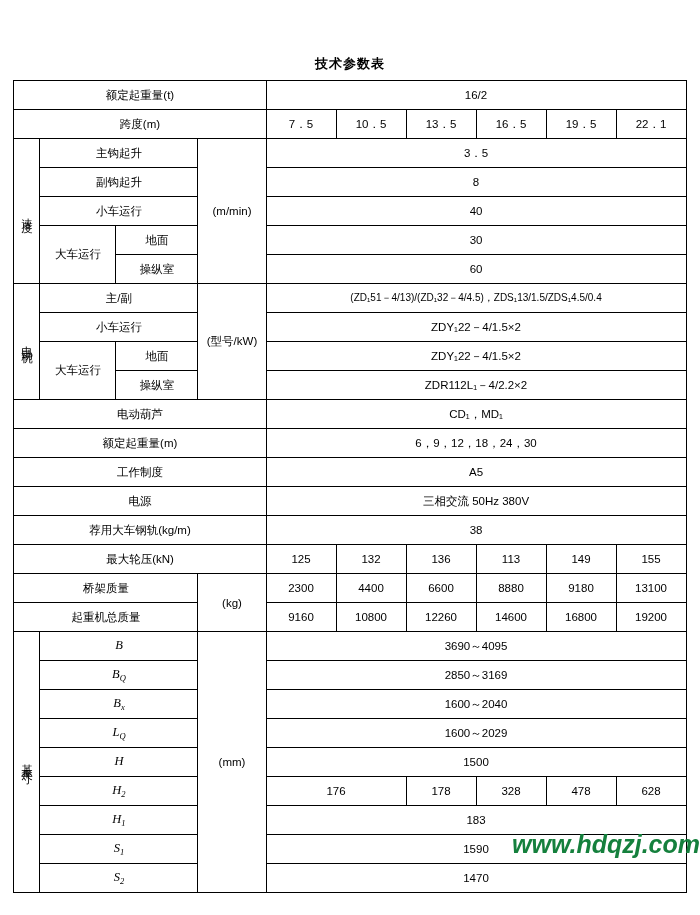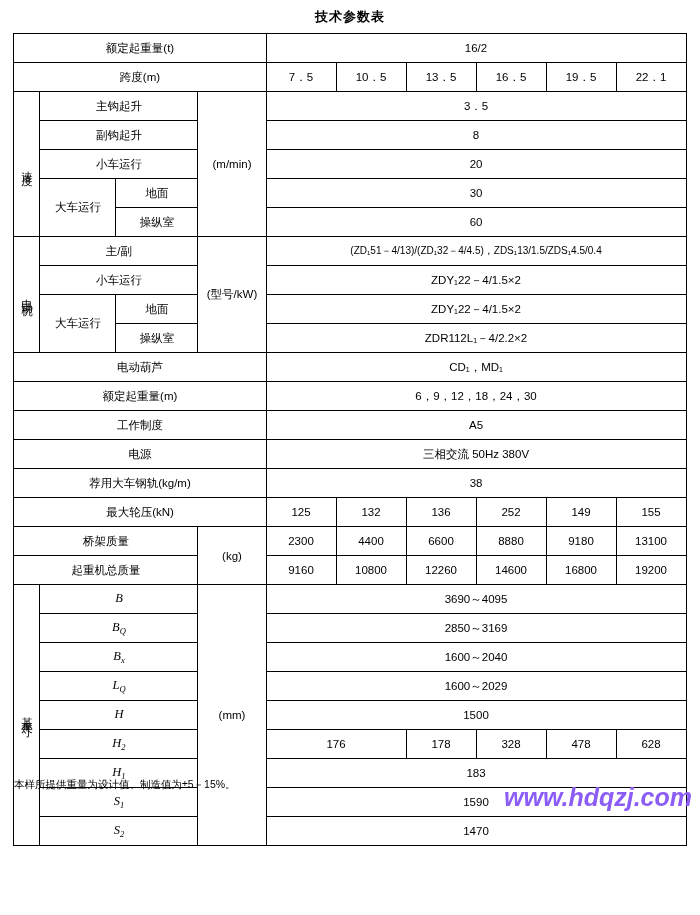--- a/index.html
+++ b/index.html
@@ -4,21 +4,21 @@
 <style>
   html,body{margin:0;padding:0;}
   body{
     width:700px;height:915px;
     background:#ffffff;
     font-family:"Liberation Serif","DejaVu Serif",serif;
     color:#000;
     position:relative;
     overflow:hidden;
   }
-  .page{width:700px;height:816px;position:relative;}
+  .page{width:700px;height:816px;position:relative;margin-top:47px;}
   .title{
     text-align:center;
     font-weight:bold;
     font-size:13px;
     letter-spacing:1px;
     padding-top:8px;
     padding-bottom:7px;
     font-family:"Liberation Sans","DejaVu Sans",sans-serif;
   }
   table.spec{
@@ -54,23 +54,23 @@
   .sub{font-size:8.5px;vertical-align:sub;}
   .footnote{
     position:absolute;
     left:14px;
     bottom:24px;
     font-size:10.5px;
     font-family:"Liberation Sans","DejaVu Sans",sans-serif;
   }
   .watermark{
     position:absolute;
-    right:8px;
+    right:0;
     bottom:4px;
-    color:#8b5cf6;
+    color:#15803d;
     font-weight:bold;
     font-style:italic;
     font-size:25px;
     font-family:"Liberation Sans","DejaVu Sans",sans-serif;
     letter-spacing:0px;
   }
 </style>
 </head>
 <body>
 
@@ -115,21 +115,21 @@
       <td class="lbl" colspan="2">主钩起升</td>
       <td class="unit" rowspan="5">(m/min)</td>
       <td class="val" colspan="6">3．5</td>
     </tr>
     <tr>
       <td class="lbl" colspan="2">副钩起升</td>
       <td class="val" colspan="6">8</td>
     </tr>
     <tr>
       <td class="lbl" colspan="2">小车运行</td>
-      <td class="val" colspan="6">20</td>
+      <td class="val" colspan="6">40</td>
     </tr>
     <tr>
       <td class="lbl" rowspan="2">大车运行</td>
       <td class="lbl">地面</td>
       <td class="val" colspan="6">30</td>
     </tr>
     <tr>
       <td class="lbl">操纵室</td>
       <td class="val" colspan="6">60</td>
     </tr>
@@ -179,21 +179,21 @@
     <tr>
       <td class="lbl" colspan="4">荐用大车钢轨(kg/m)</td>
       <td class="val" colspan="6">38</td>
     </tr>
 
     <tr>
       <td class="lbl" colspan="4">最大轮压(kN)</td>
       <td class="val">125</td>
       <td class="val">132</td>
       <td class="val">136</td>
-      <td class="val">252</td>
+      <td class="val">113</td>
       <td class="val">149</td>
       <td class="val">155</td>
     </tr>
 
     <tr>
       <td class="lbl" colspan="3">桥架质量</td>
       <td class="unit" rowspan="2">(kg)</td>
       <td class="val">2300</td>
       <td class="val">4400</td>
       <td class="val">6600</td>
@@ -271,16 +271,15 @@
     </tr>
     <tr>
       <td class="lbl" colspan="2">
         <span class="ital">S</span><span class="ital sub">2</span>
       </td>
       <td class="val" colspan="6">1470</td>
     </tr>
   </tbody>
     </table>
 
-  <div class="footnote">本样所提供重量为设计值、制造值为±5－15%。</div>
   <div class="watermark">www.hdqzj.com</div>
 
 </div>
 
 </body></html>

